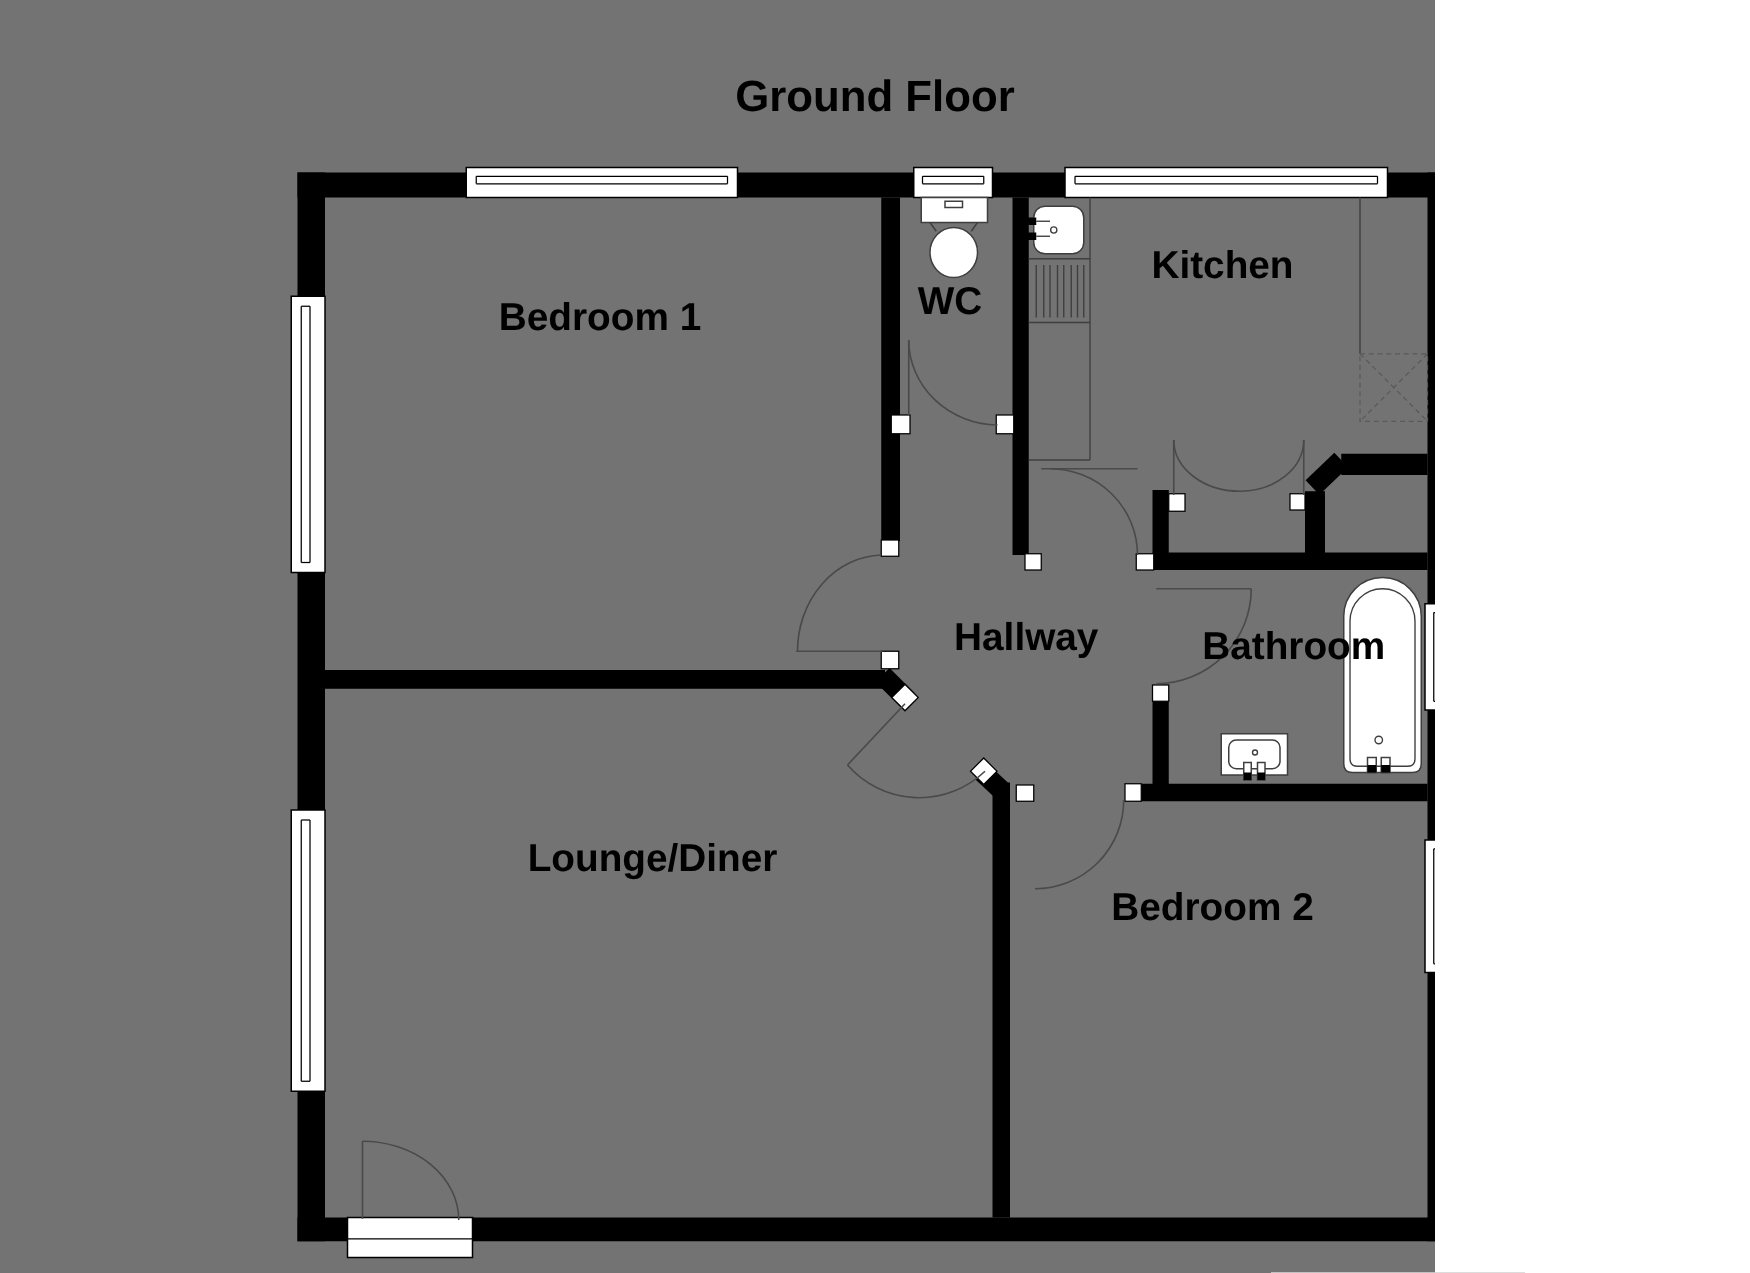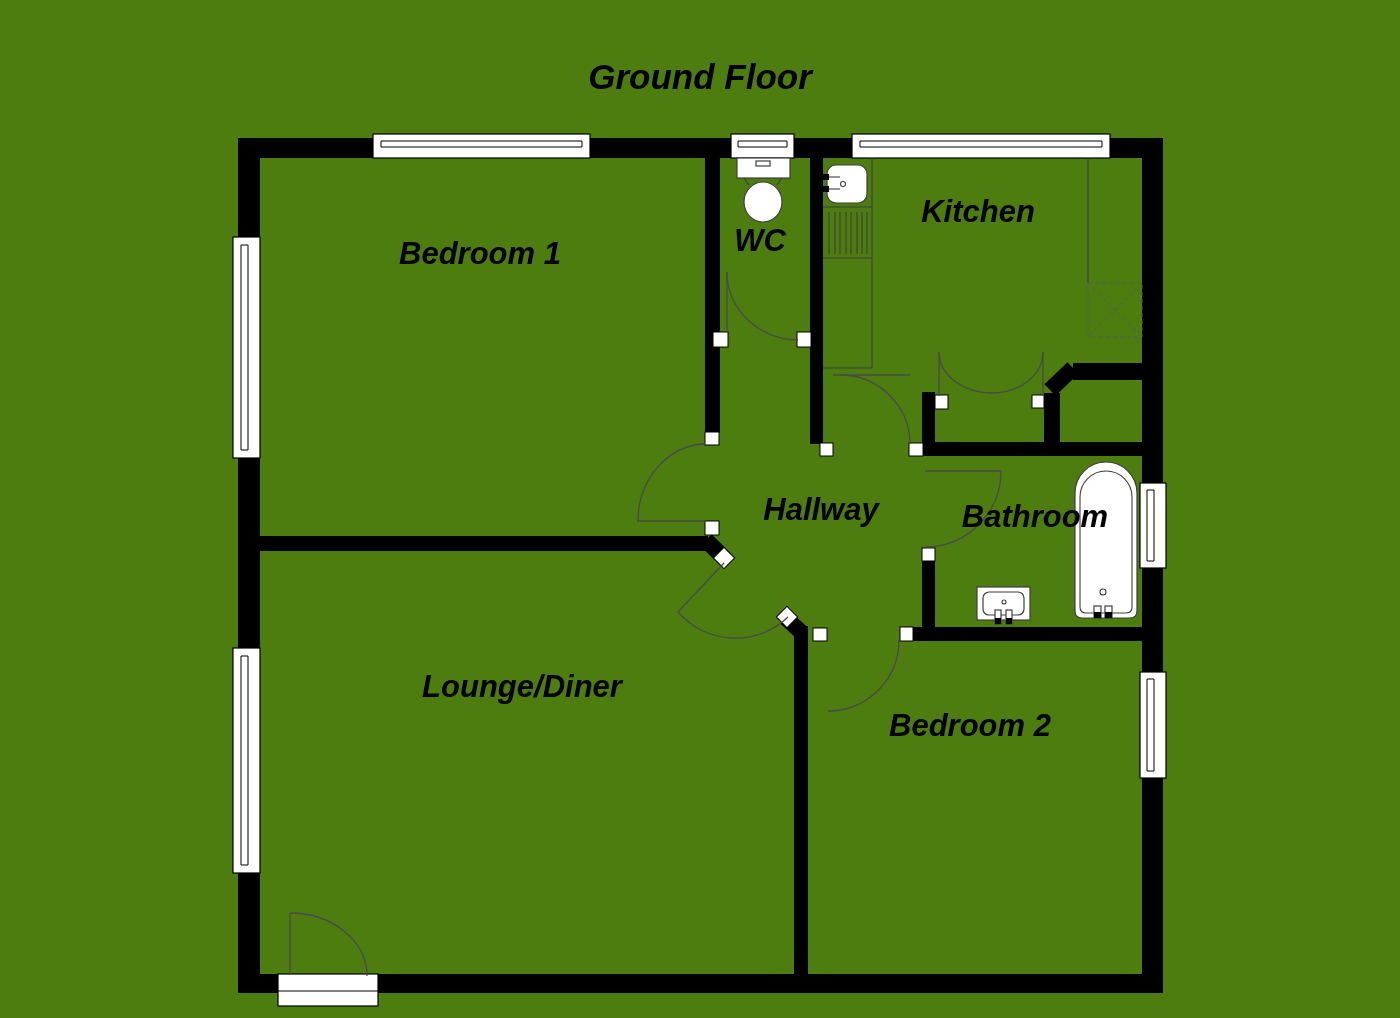--- a/index.html
+++ b/index.html
@@ -1,16 +1,16 @@
 <!DOCTYPE html>
 <html><head>
 <meta charset="utf-8">
 <style>
   html,body{margin:0;padding:0;background:#ffffff;}
-  #plan-canvas{position:relative;width:1400px;height:1018px;background:#4d7c0f;overflow:hidden;font-style:italic;}
+  #plan-canvas{position:relative;width:1148px;height:1018px;background:#737373;overflow:hidden;}
   svg{display:block;}
   .wall{fill:#000000;stroke:none;}
   .wall-diag{stroke:#000000;stroke-width:16;fill:none;}
   .post{fill:#ffffff;stroke:#000000;stroke-width:1;}
   .post-diag{fill:#ffffff;stroke:#000000;stroke-width:1;}
   .win-box{fill:#ffffff;stroke:#000000;stroke-width:1.2;}
   .win-line{stroke:#000000;stroke-width:1;fill:none;}
   .door{stroke:#4a4a4a;stroke-width:1.3;fill:none;}
   .fixture{stroke:#3f3f3f;stroke-width:1.2;fill:#ffffff;}
   .fixture-line{stroke:#3f3f3f;stroke-width:1.1;fill:none;}

